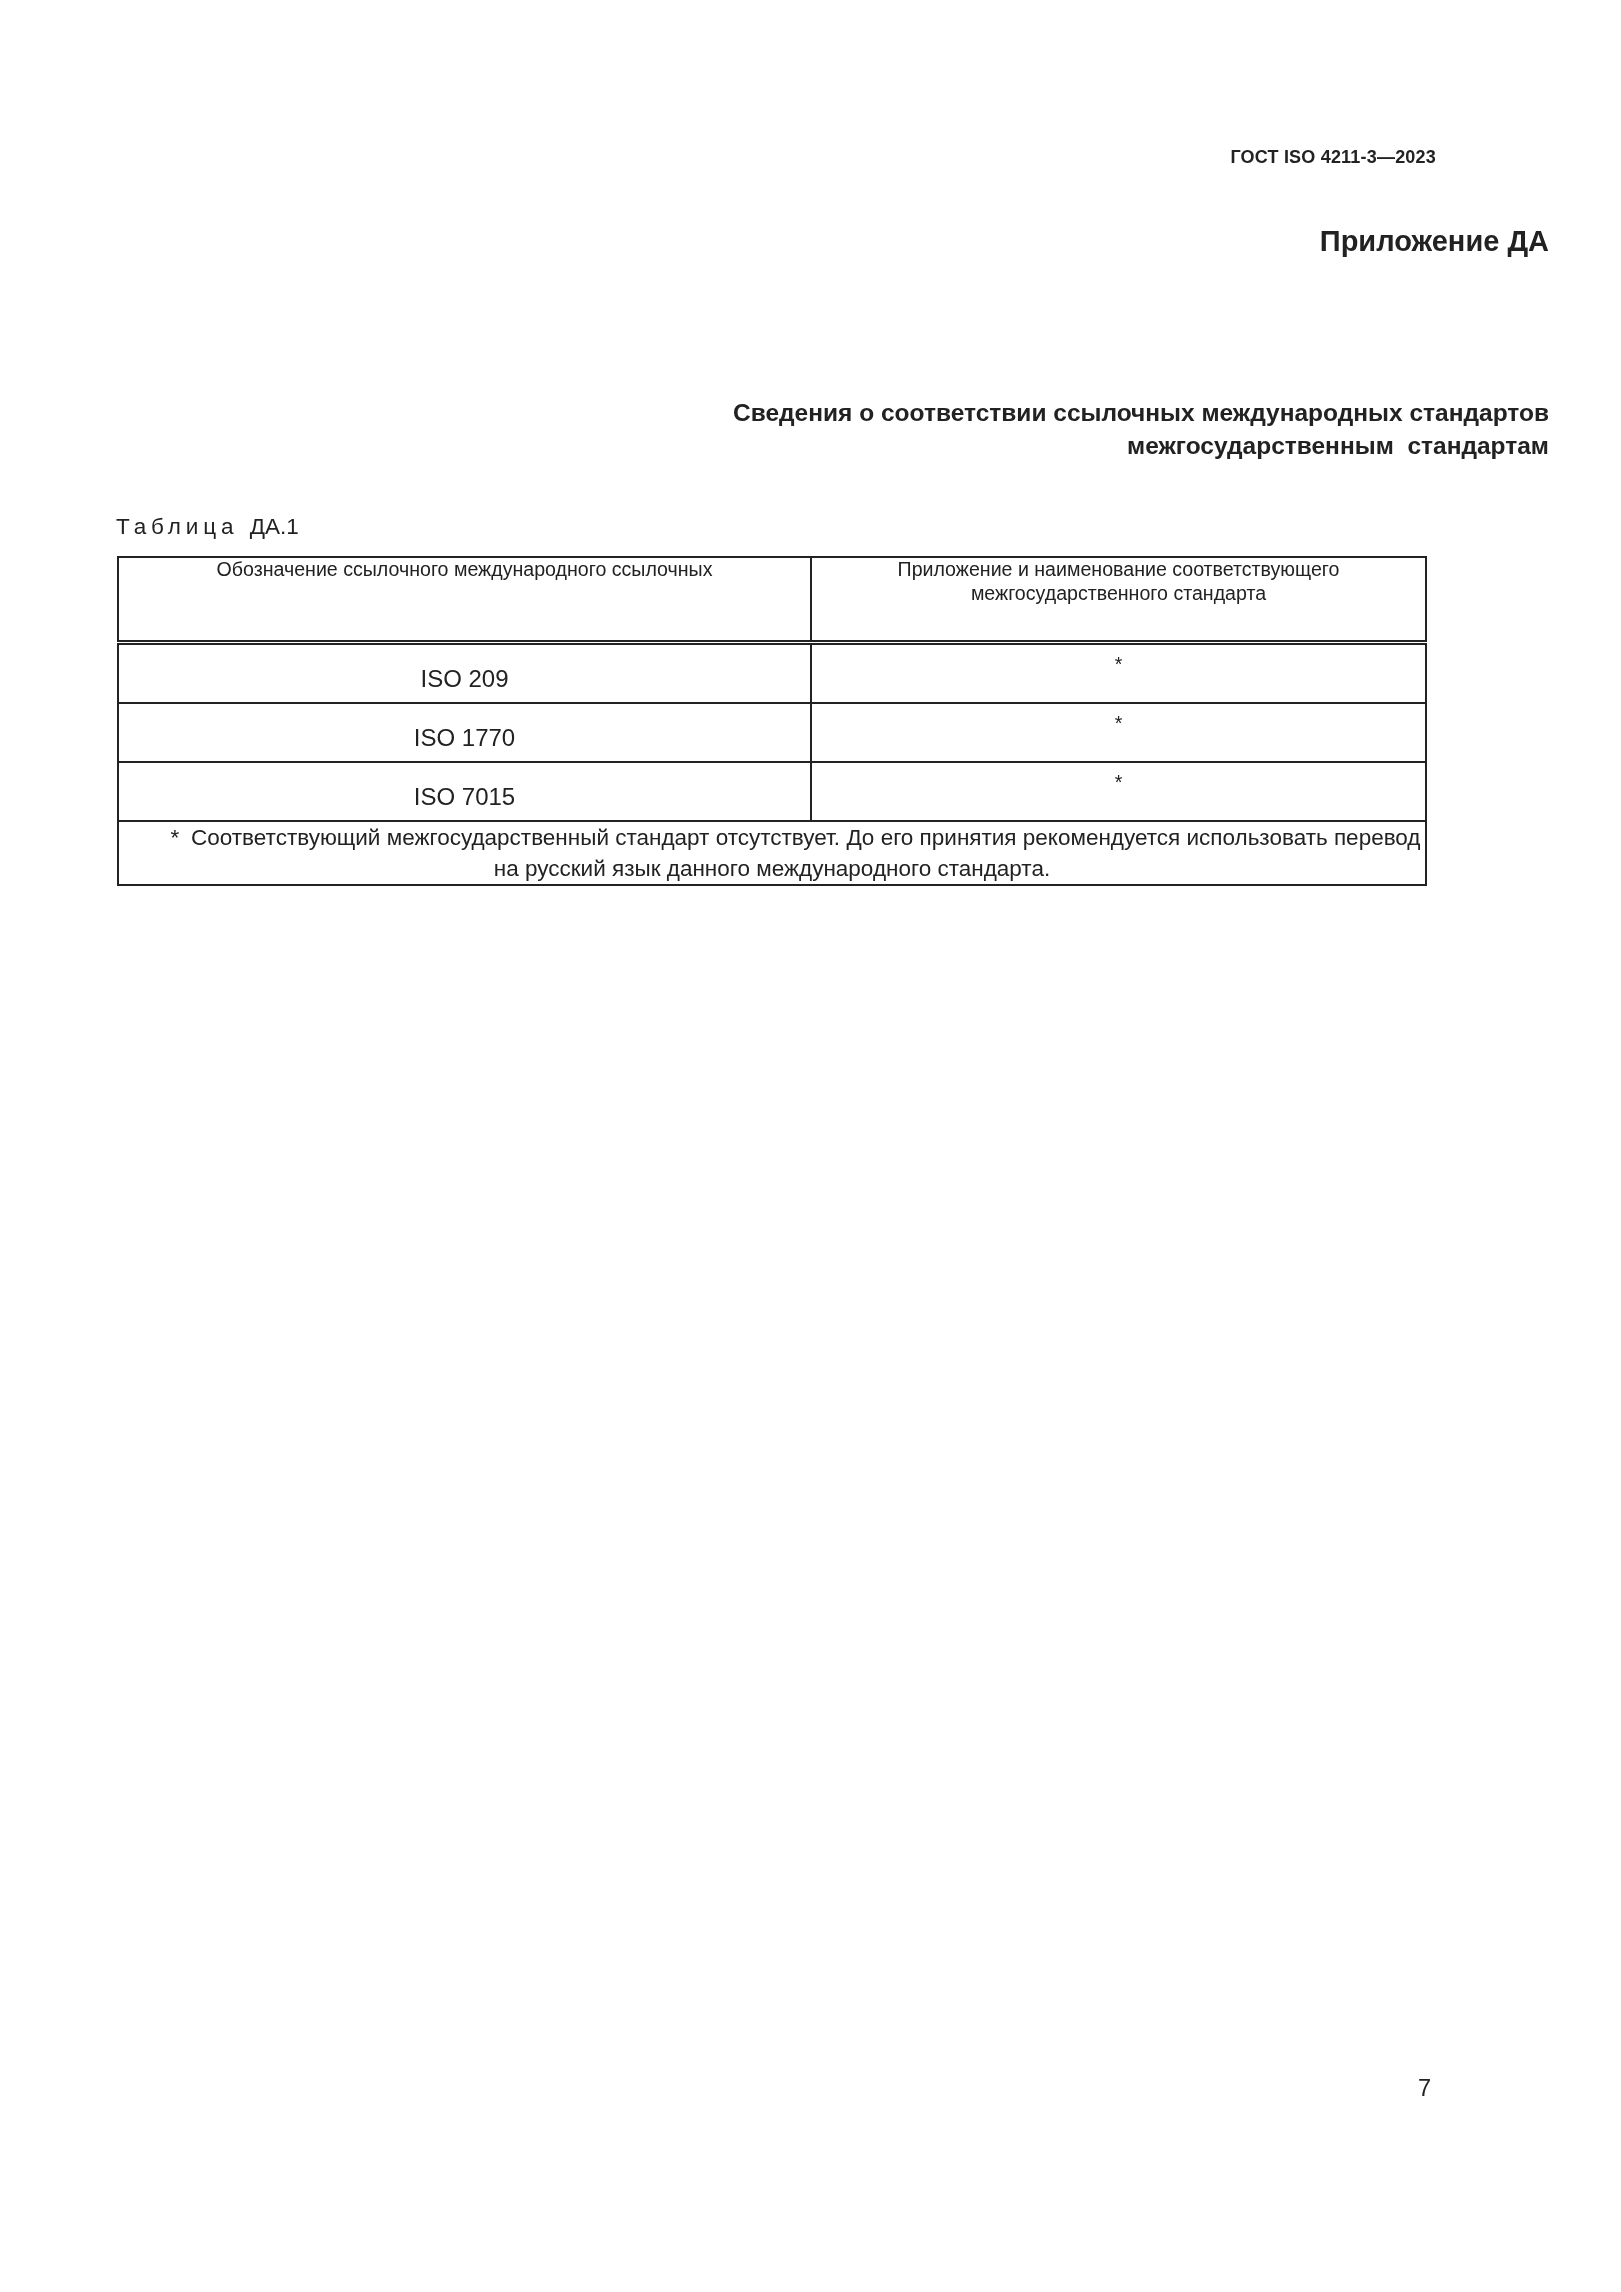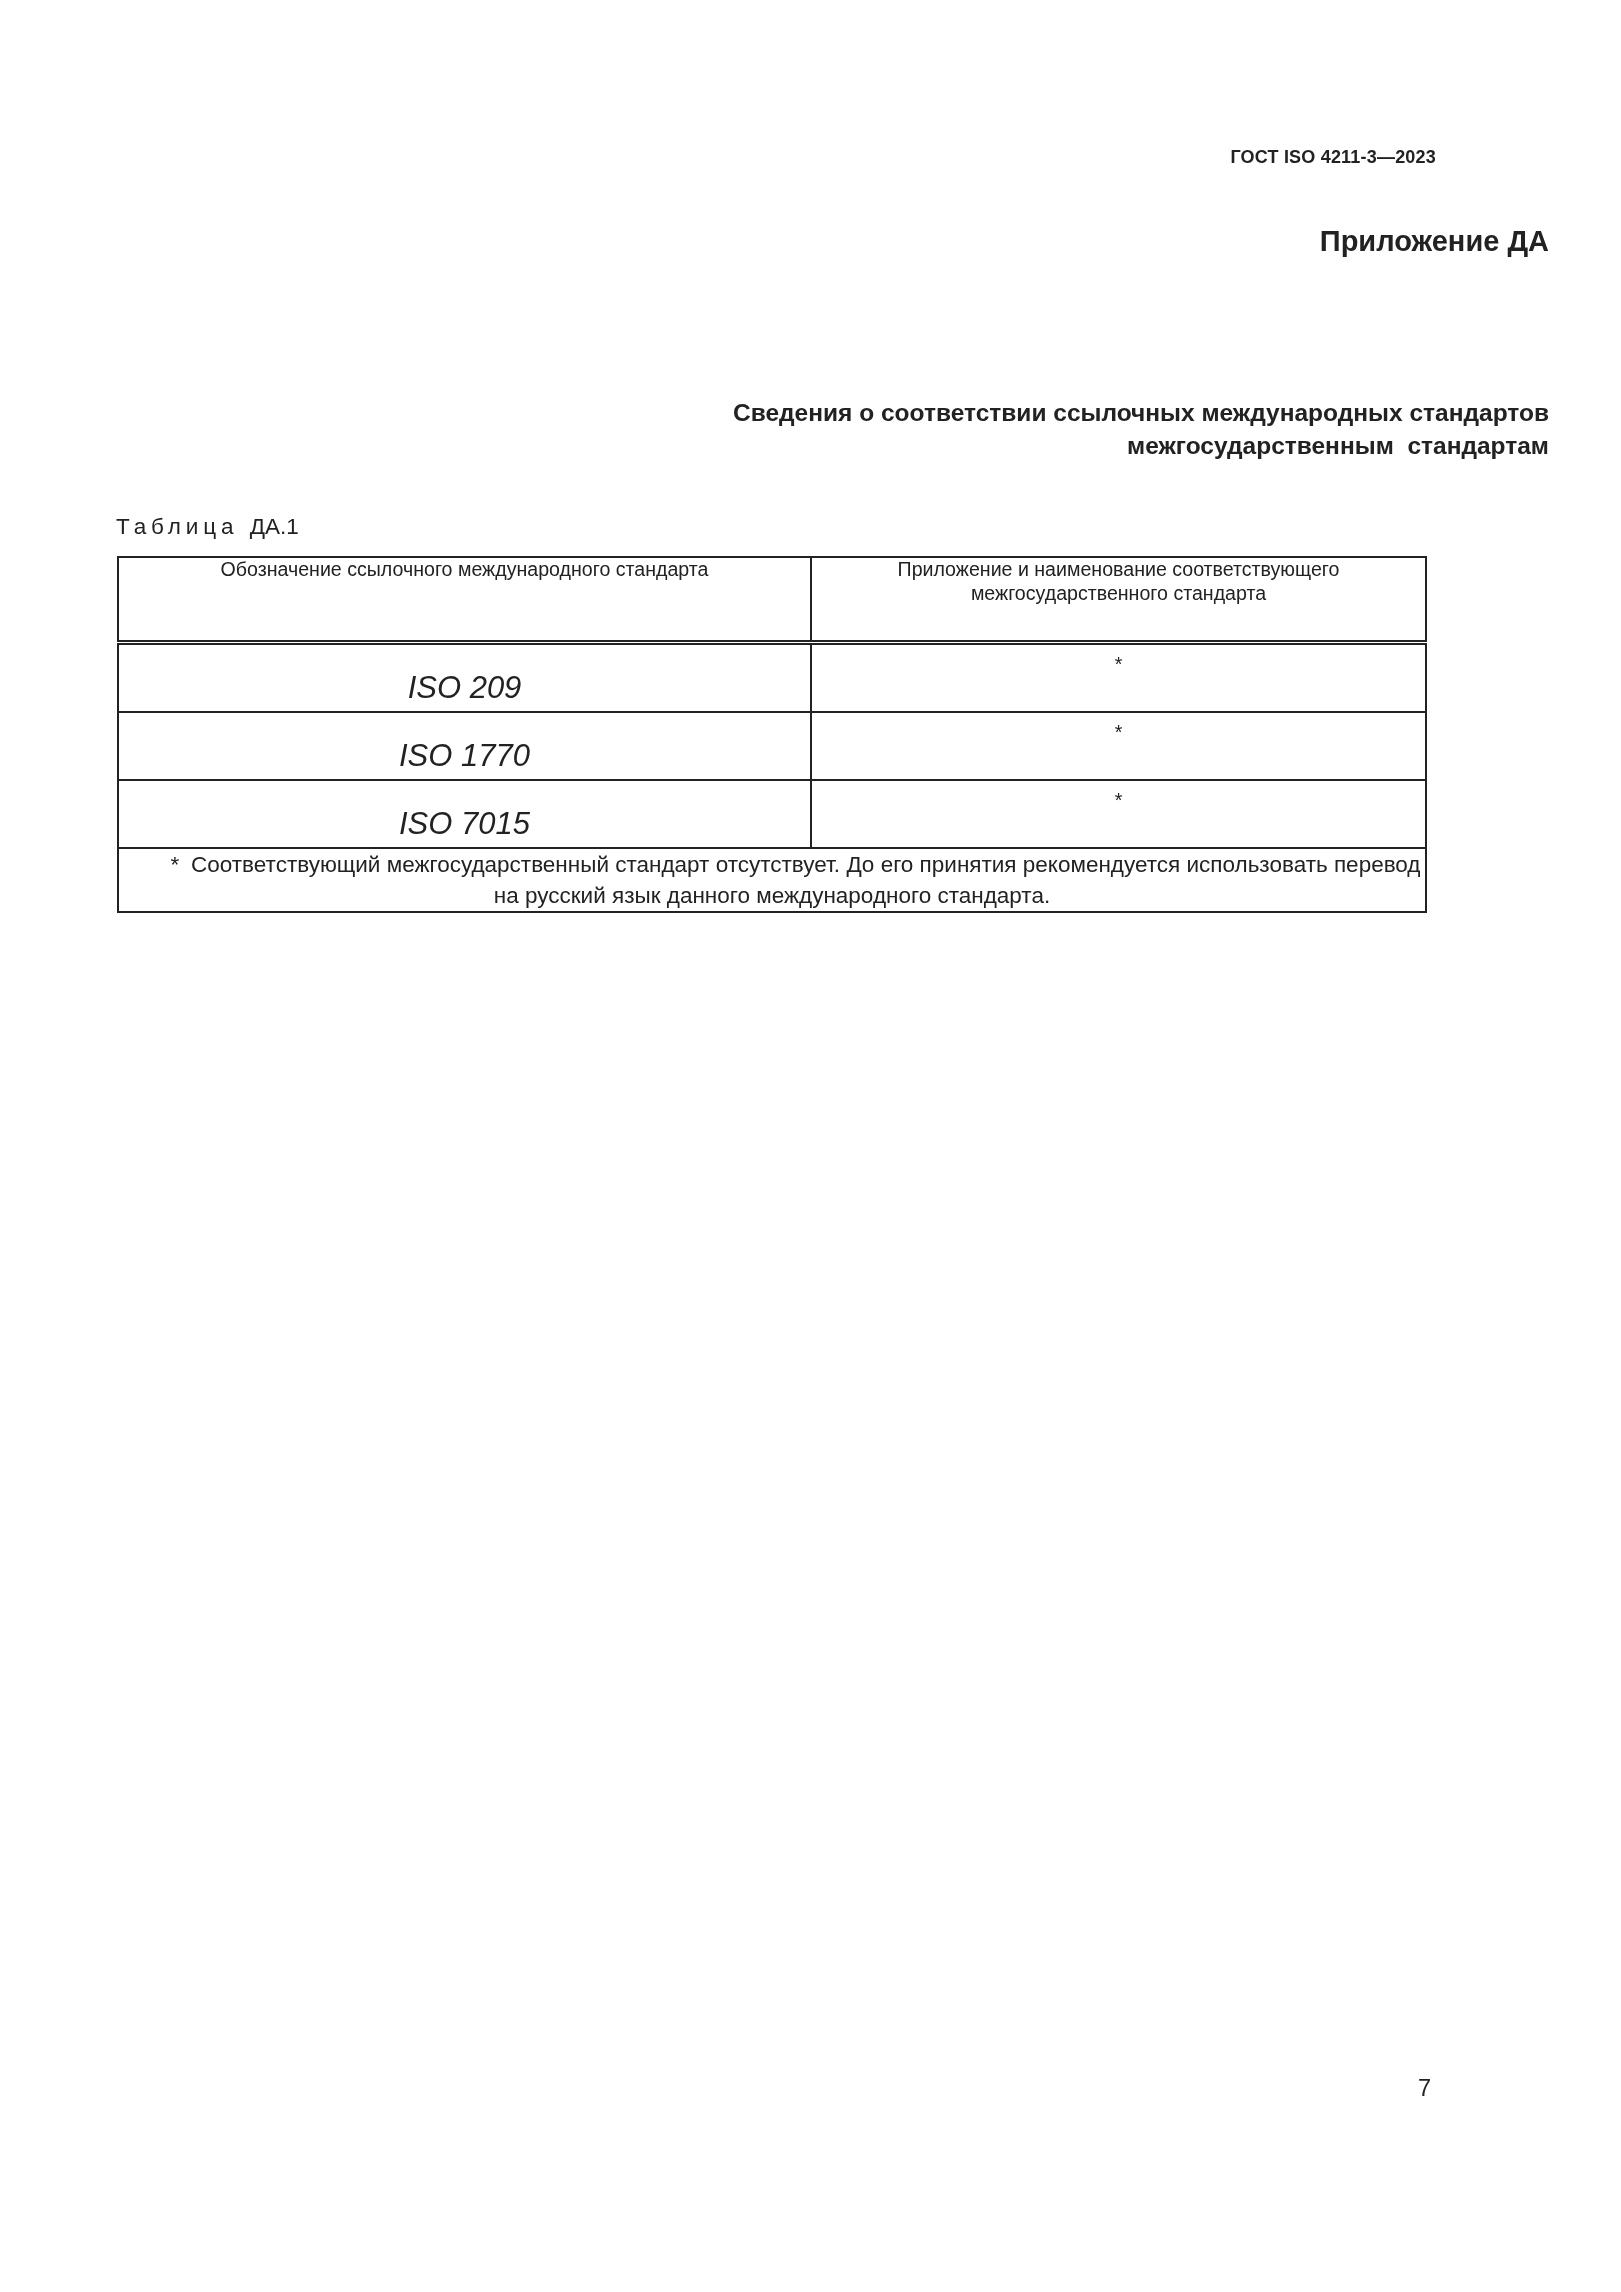--- a/index.html
+++ b/index.html
@@ -34,21 +34,21 @@
       border: 2px solid #222; padding: 0; text-align: center; font-weight: normal;
     }
     table.main { border: 2.9px solid #222; }
     th.hdr {
       height: 82px; vertical-align: top; padding-top: 19.6px;
       font-size: 19.6px; line-height: 23.5px;
       border-bottom: 5.9px double #222 !important;
     }
     th.hdr.c1 { width: 691px; }
     td.cell { height: 47px; vertical-align: middle; }
-    td.cell.c1 { font-size: 31px; padding-top: 19px; font-style: italic; }
+    td.cell.c1 { font-size: 24px; padding-top: 10px; }
     td.cell.c2 { font-size: 19.6px; vertical-align: top; padding-top: 7.8px; }
     tr.body-row td { border-top: 2.9px solid #222; border-bottom: 2.9px solid #222; }
     td.footnote {
       text-align: justify; padding: 7.8px 13.7px 7.8px 13.7px;
       font-size: 22.5px; line-height: 31px; height: 59px;
       border-top: 2.9px solid #222;
     }
     td.footnote .star { margin-left: 47px; margin-right: 11.8px; }
     .page-num {
       position: absolute; right: 190px; top: 2075px; font-size: 23.5px;
@@ -69,21 +69,21 @@
 </div>
 
 <div class="table-caption">
   <span>Таблица</span>
   <span class="num">ДА.1</span>
 </div>
 
 <table class="main">
   <thead>
     <tr>
-      <th class="hdr c1">Обозначение ссылочного международного стандарта</th>
+      <th class="hdr c1">Обозначение ссылочного международного ссылочных</th>
       <th class="hdr c2">
         <div style="width:510px;margin:0 auto;">Приложение и наименование соответствующего межгосударственного стандарта</div>
       </th>
     </tr>
   </thead>
   <tbody>
     <tr class="body-row">
       <td class="cell c1">ISO 209</td>
       <td class="cell c2">*</td>
     </tr>

